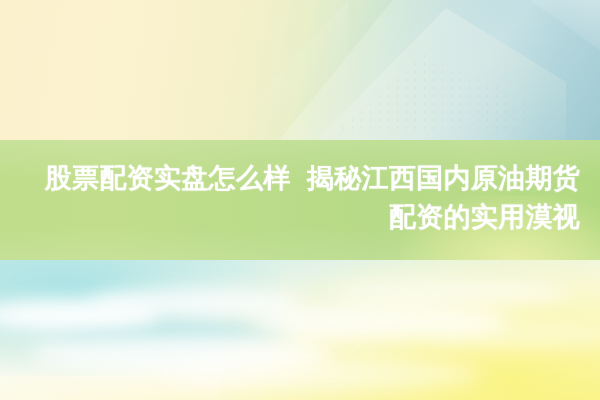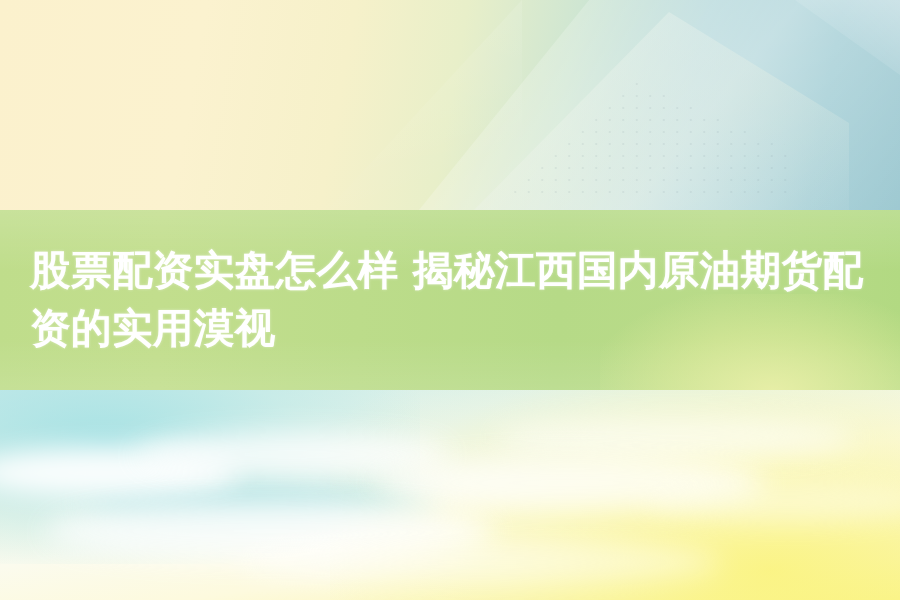--- a/index.html
+++ b/index.html
@@ -106,27 +106,28 @@
     position: absolute;
     left: 0; top: 0;
     width: 600px; height: 120px;
     background: linear-gradient(180deg, rgba(255,255,255,0.14) 0%, rgba(255,255,255,0.00) 34%, rgba(255,255,255,0.00) 72%, rgba(255,255,255,0.10) 100%);
     pointer-events: none;
   }
   .title-text {
     position: relative;
     z-index: 3;
     width: 560px;
-    text-align: left;
+    text-align: right;
     color: #ffffff;
     font-size: 27px;
     font-weight: bold;
     line-height: 39px;
     letter-spacing: 0.3px;
     text-shadow: 0 0 2px rgba(255,255,255,0.45);
+    font-family: Liberation Mono, monospace;
   }
 
   
   .sky-panel {
     position: absolute;
     left: 0; top: 260px;
     width: 600px;
     height: 140px;
     overflow: hidden;
     background: linear-gradient(172deg,

